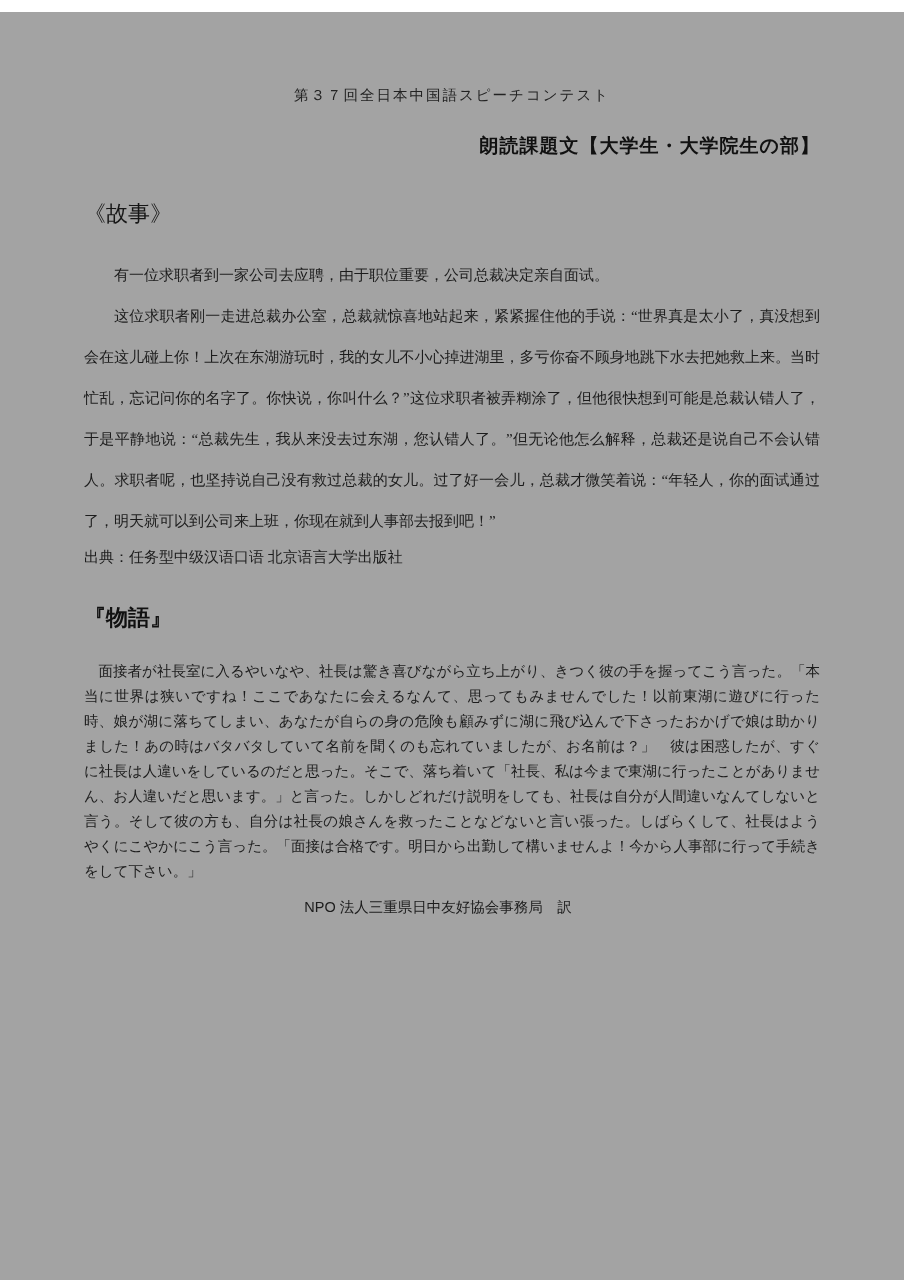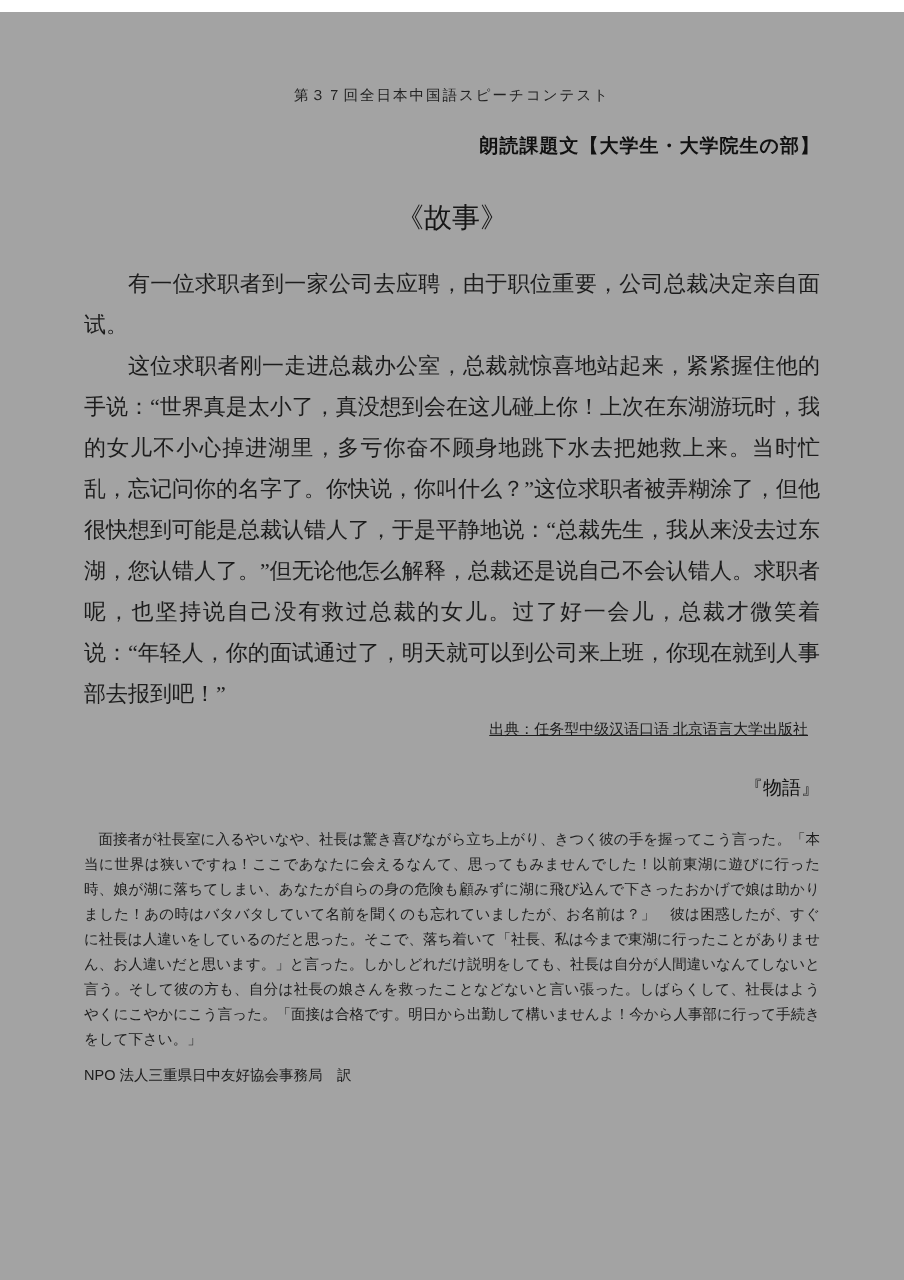--- a/index.html
+++ b/index.html
@@ -27,66 +27,65 @@
   .doc-title {
     text-align: right;
     font-family: "Liberation Sans", "DejaVu Sans", sans-serif;
     font-weight: bold;
     font-size: 19px;
     margin-top: 28px;
     letter-spacing: 1px;
     color: #111111;
   }
   .cn-title {
-    text-align: center;
-    font-size: 28px;
+    text-align: left;
+    font-size: 22px;
     margin-top: 40px;
     color: #161616;
   }
   .cn-body {
     margin-top: 26px;
-    font-size: 22px;
+    font-size: 15px;
     line-height: 41px;
     text-align: justify;
     color: #1c1c1c;
   }
   .cn-body p {
     margin: 0;
     text-indent: 2em;
   }
   .source-line {
-    text-align: right;
+    text-align: left;
     font-size: 15px;
     margin-top: 6px;
     padding-right: 12px;
     color: #1c1c1c;
-    text-decoration: underline;
   }
   .jp-title {
-    text-align: right;
+    text-align: left;
     font-family: "Liberation Sans", "DejaVu Sans", sans-serif;
-    font-weight: normal;
-    font-size: 19px;
+    font-weight: bold;
+    font-size: 22px;
     margin-top: 36px;
     color: #111111;
   }
   .jp-body {
     margin-top: 26px;
     font-family: "Liberation Sans", "DejaVu Sans", sans-serif;
     font-size: 14.5px;
     line-height: 25px;
     text-align: justify;
     color: #1c1c1c;
   }
   .jp-body p {
     margin: 0;
     text-indent: 1em;
   }
   .credit-line {
-    text-align: left;
+    text-align: center;
     font-family: "Liberation Sans", "DejaVu Sans", sans-serif;
     font-size: 14.5px;
     margin-top: 14px;
     padding-right: 28px;
     color: #1c1c1c;
   }
 </style>
 </head>
 <body>
 

